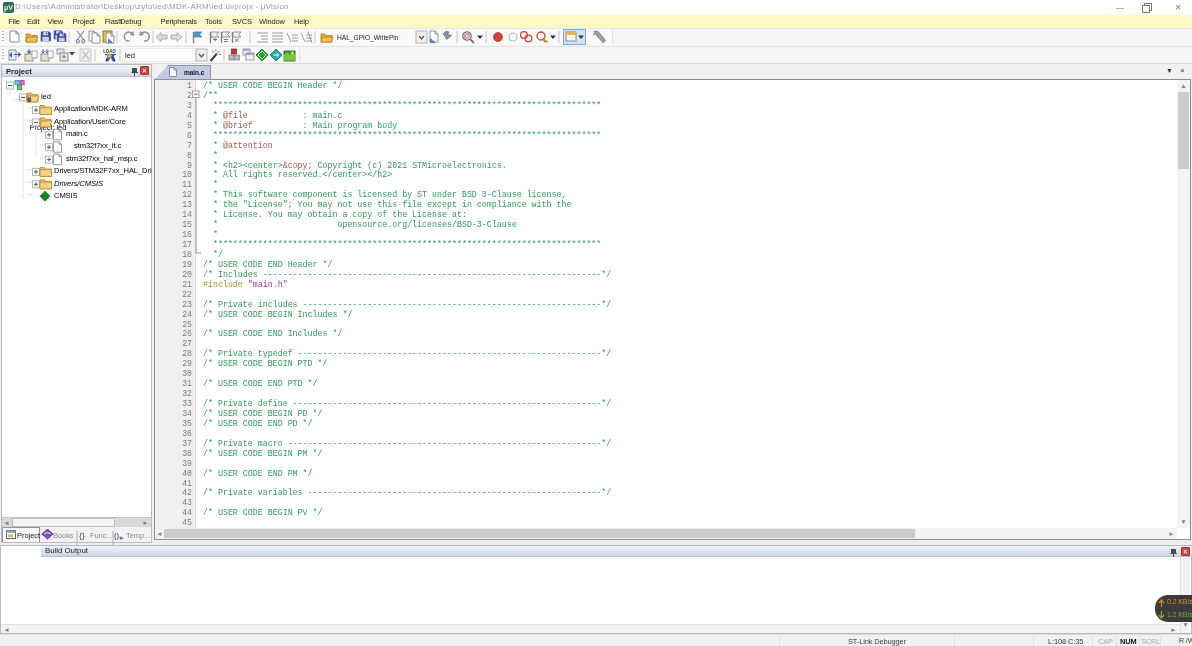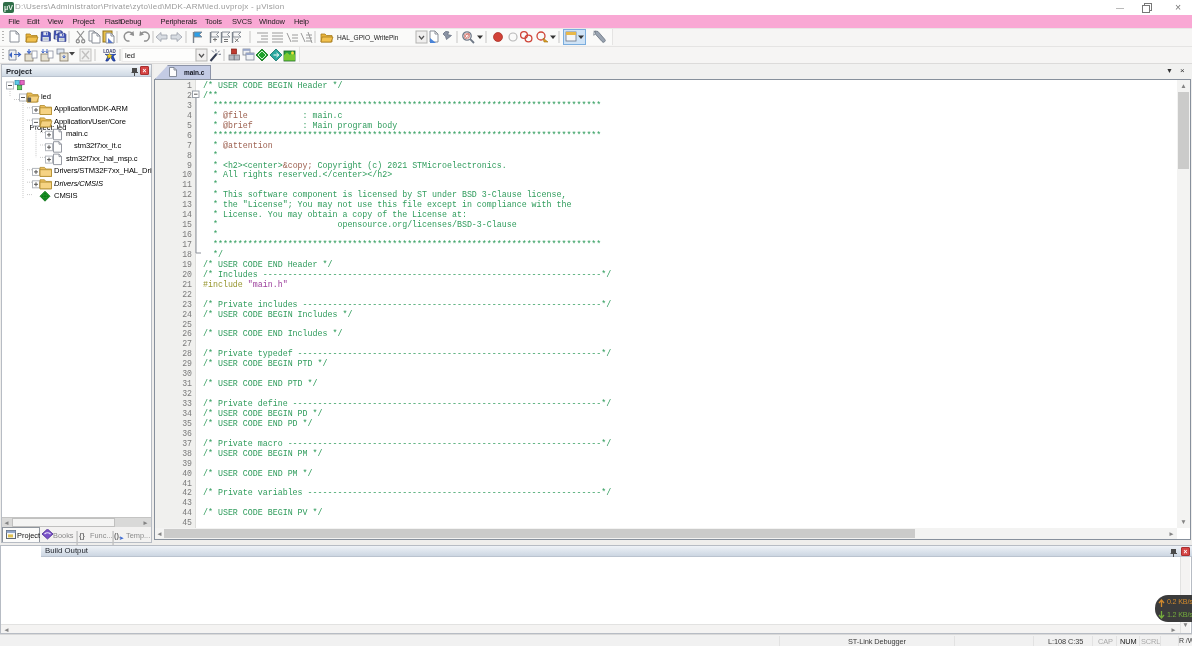--- a/index.html
+++ b/index.html
@@ -7,21 +7,21 @@
     font-family:"Liberation Sans", sans-serif; }
   .abs { position:absolute; }
   #win { position:relative; width:1192px; height:646px; background:#efeeec; }
 
   #titlebar { left:0; top:0; width:1192px; height:15px; background:#ffffff; }
   #title-ico { left:3px; top:2px; width:11px; height:11px; background:#2f6e48; border-radius:2px;
     color:#eaf3ec; font-size:7px; font-weight:bold; text-align:center; line-height:11px;}
   #title-txt { left:15px; top:2px; font-size:8px; color:#9b9b9b; letter-spacing:0.25px;}
   .wbtn { top:1px; height:13px; width:30px; color:#666; font-size:8px; text-align:center; line-height:13px;}
 
-  #menubar { left:0; top:15px; width:1192px; height:13px; background:#f9a8d4; }
+  #menubar { left:0; top:15px; width:1192px; height:13px; background:#fef9c3; }
   .mi { position:absolute; top:2px; font-size:7.5px; color:#1c1c1c; letter-spacing:-0.15px;}
 
   #tb1 { left:0; top:28px; width:1192px; height:18px; background:#f6f5f4; border-top:1px solid #e9e8e7;}
   #tb1b { left:0; top:29px; width:613px; height:16px; background:#fafaf9; border-right:1px solid #e5e4e3;}
   #tb2 { left:0; top:46px; width:1192px; height:18px; background:#f6f5f4; border-top:1px solid #e5e4e3; border-bottom:1px solid #dcdbda;}
   #tb2b { left:0; top:47px; width:300px; height:15px; background:#fafaf9; border-right:1px solid #e5e4e3;}
   .grip { position:absolute; left:2px; width:2px; height:12px;
      background-image:repeating-linear-gradient(#b5b4b3 0 1px, transparent 1px 3px);}
   .tbtxt { position:absolute; font-size:7.5px; color:#1a1a1a; }
 
@@ -69,21 +69,21 @@
   #net .up { color:#d18a2d; }
   #net .dn { color:#74ac3c; }
   .redx { position:absolute; width:9px; height:9px; background:#d64545; border:1px solid #a83030; border-radius:1px;
      color:#fff; font-size:6.5px; line-height:7px; text-align:center; font-weight:bold;}
 </style>
 </head>
 <body>
 <div id="win">
   <div class="abs" id="titlebar">
     <div class="abs" id="title-ico">μV</div>
-    <div class="abs" id="title-txt">D:\Users\Administrator\Private\zyto\led\MDK-ARM\led.uvprojx - μVision</div>
+    <div class="abs" id="title-txt">D:\Users\Administrator\Desktop\zyto\led\MDK-ARM\led.uvprojx - μVision</div>
     <div class="abs wbtn" style="left:1105px;color:#777;">—</div>
     <svg class="abs" style="left:1142px;top:3px;" width="11" height="10">
         <rect x="2.5" y="0.5" width="7" height="7" fill="none" stroke="#777" stroke-width="1"></rect>
         <rect x="0.5" y="2.5" width="7" height="7" fill="#fff" stroke="#777" stroke-width="1"></rect>
       </svg>
     <div class="abs wbtn" style="left:1163px;font-size:10.5px;color:#777;">×</div>
   </div>
 
   <div class="abs" id="menubar">
     <span class="mi" style="left:8.3px;">File</span>
@@ -593,21 +593,21 @@
 
   <div class="abs" id="sb">
     <div class="scell" style="left:779px;width:175px;"></div>
     <div class="stxt" style="left:848px;">ST-Link Debugger</div>
     <div class="scell" style="left:954px;width:79px;"></div>
     <div class="scell" style="left:1033px;width:59px;"></div>
     <div class="stxt" style="left:1048px;">L:108 C:35</div>
     <div class="scell" style="left:1092px;width:24px;"></div>
     <div class="stxt" style="left:1098px;color:#a9a9a9;">CAP</div>
     <div class="scell" style="left:1116px;width:23px;"></div>
-    <div class="stxt" style="left:1120px;color:#111;font-weight:normal;">NUM</div>
+    <div class="stxt" style="left:1120px;color:#111;font-weight:bold;">NUM</div>
     <div class="scell" style="left:1139px;width:21px;"></div>
     <div class="stxt" style="left:1141px;color:#a9a9a9;">SCRL</div>
     <div class="scell" style="left:1160px;width:18px;"></div>
     <div class="stxt" style="left:1208px;color:#a9a9a9;">OVR</div>
     <div class="scell" style="left:1178px;width:14px;"></div>
     <div class="stxt" style="left:1179px;font-size:7px;">R /W</div>
   </div>
 
   <div class="abs" id="net">
     <svg class="abs" style="left:3px;top:4px;" width="7" height="20">

